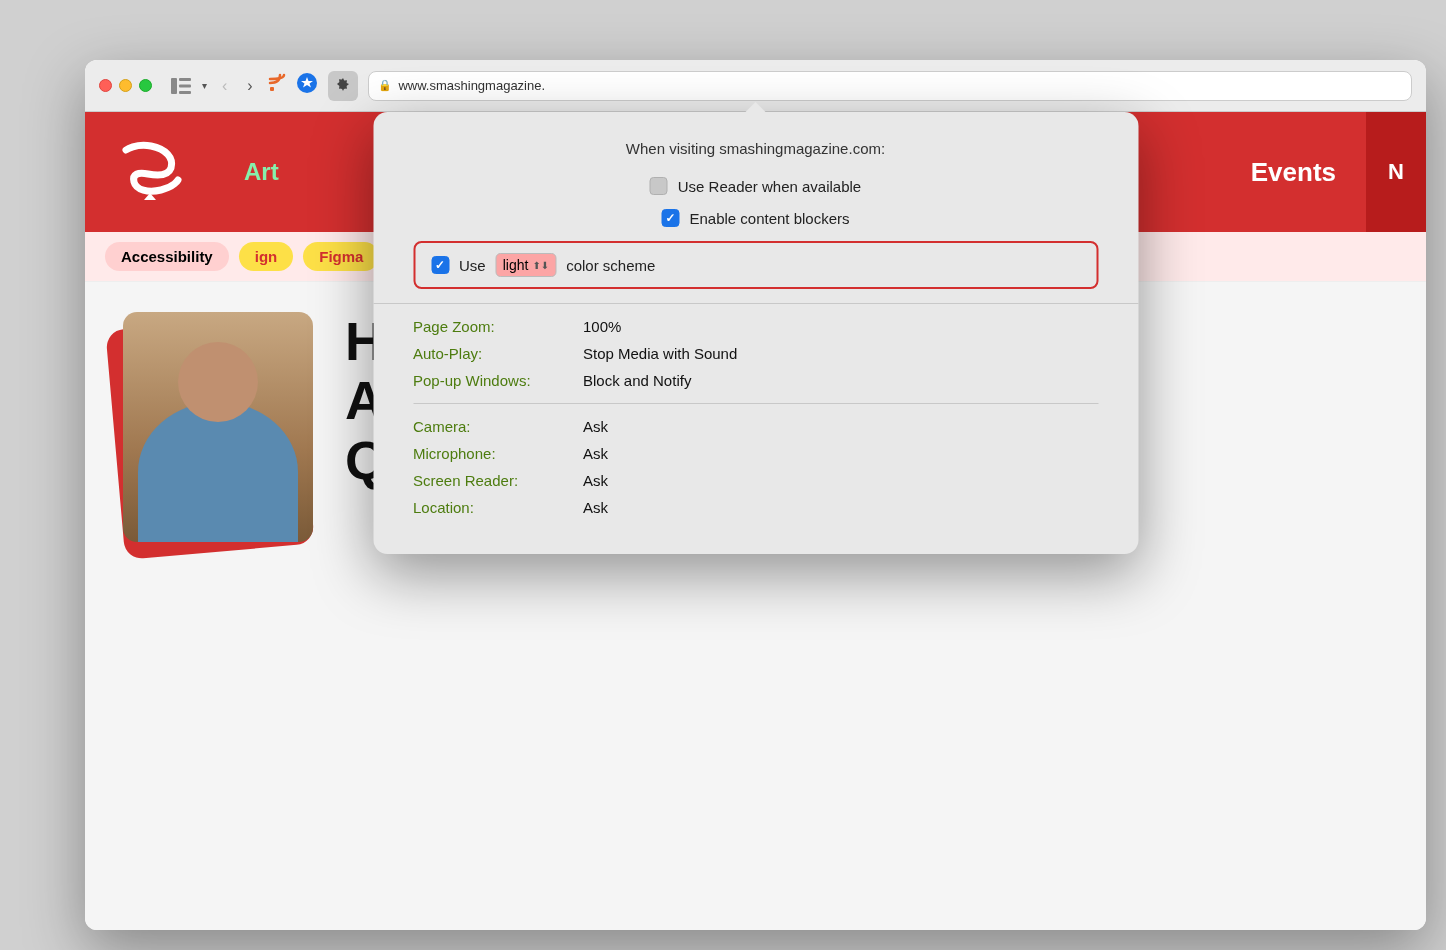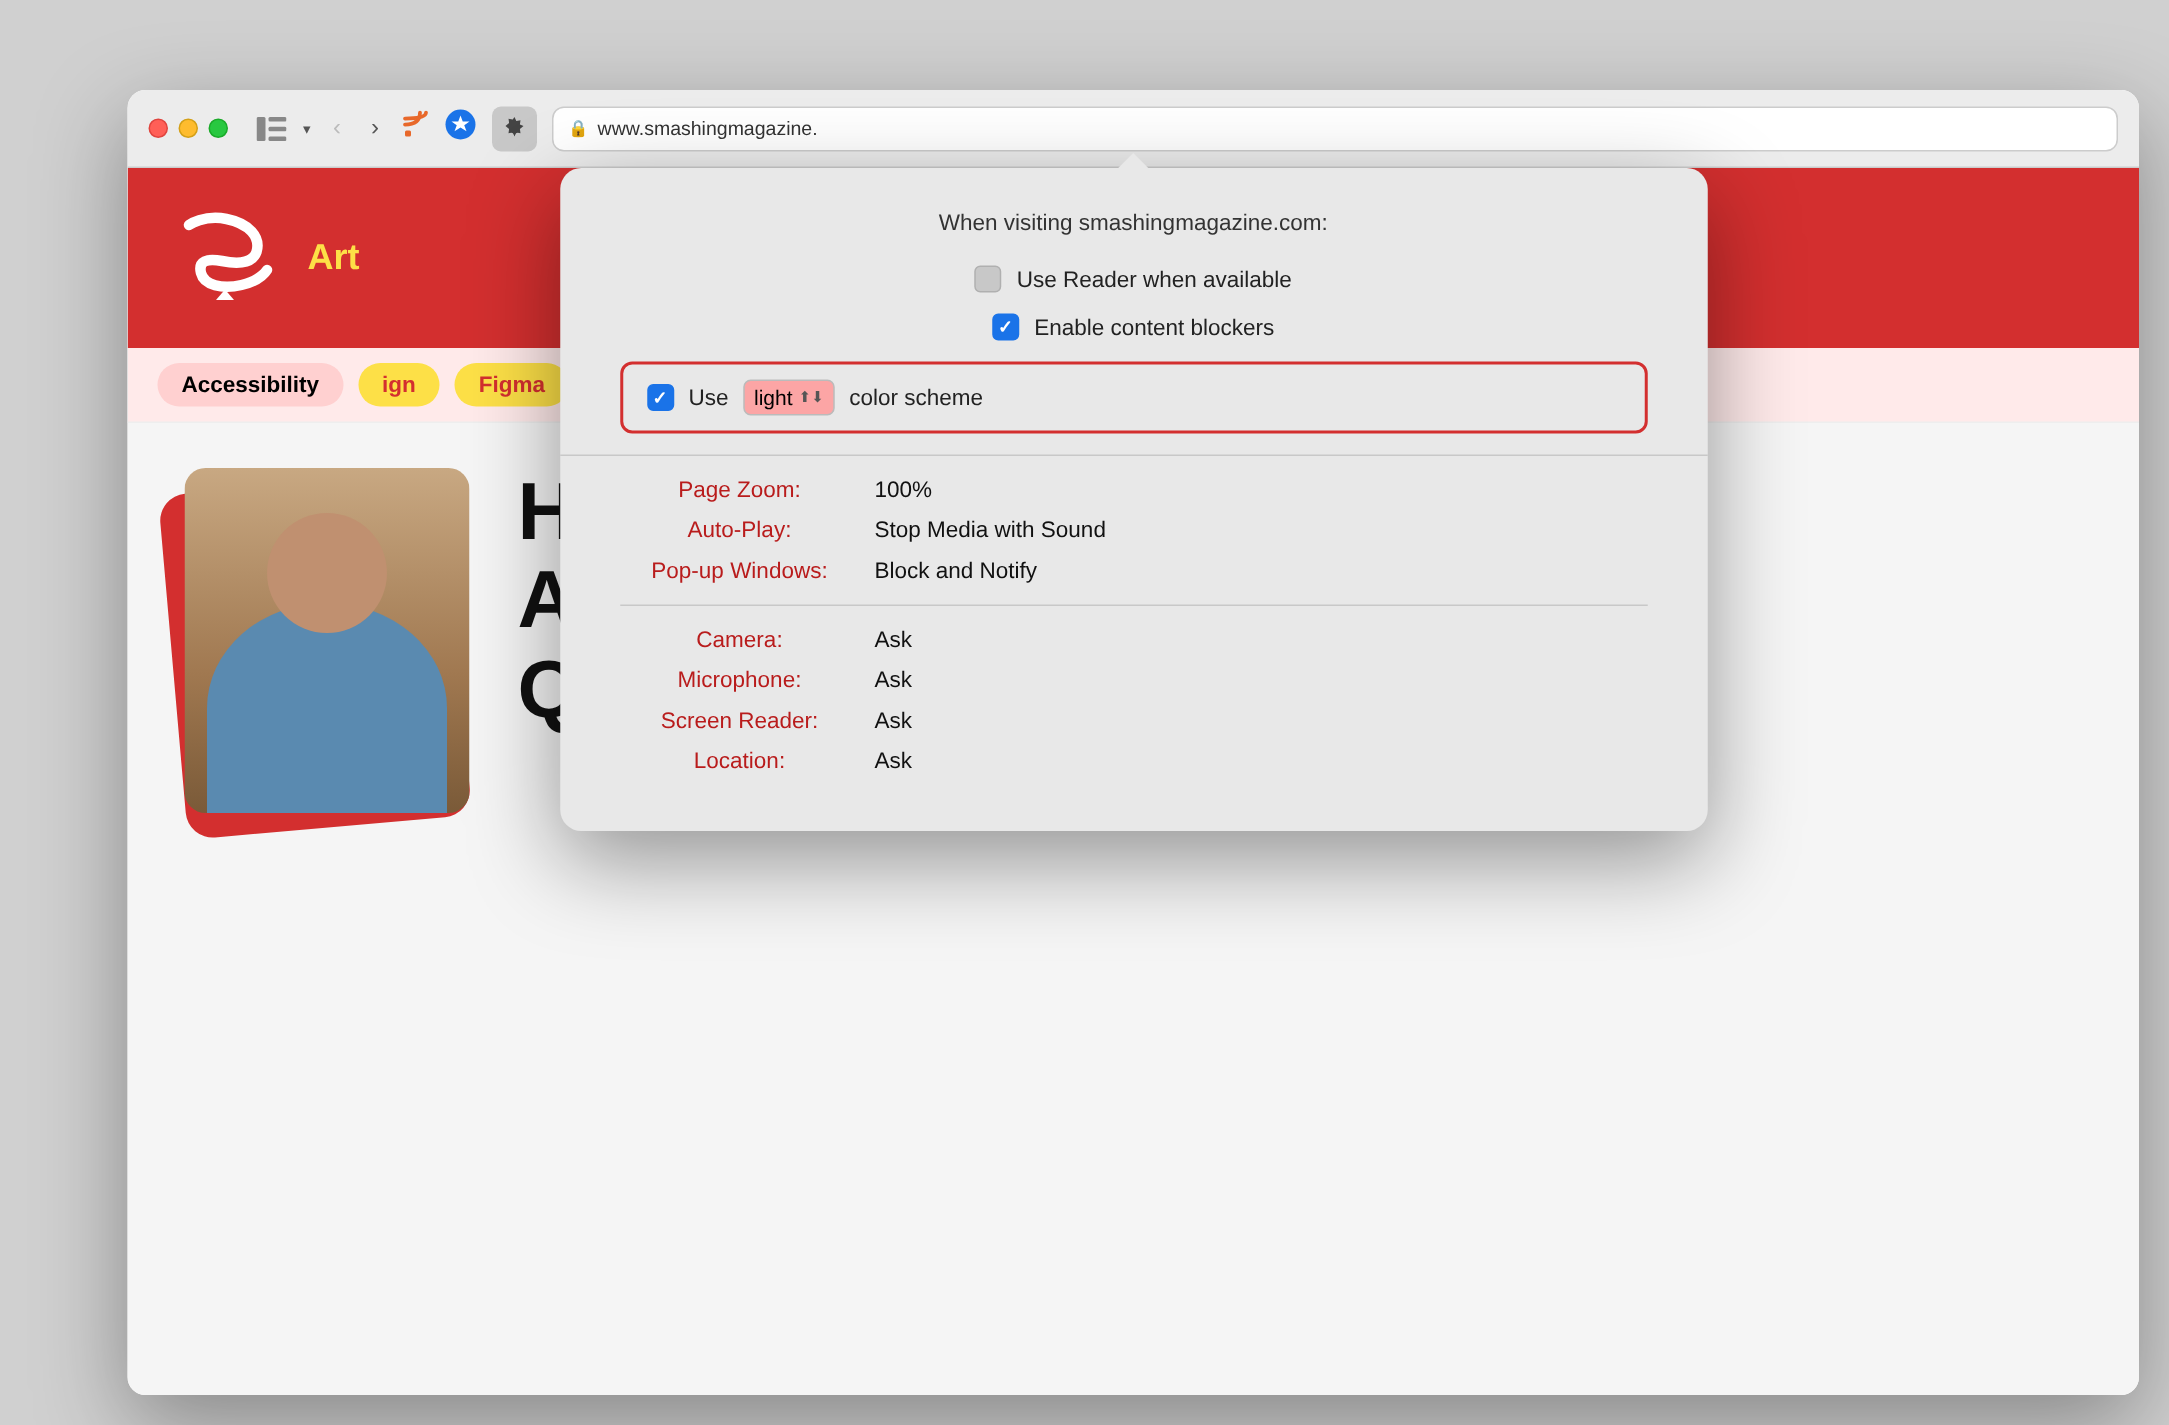--- a/index.html
+++ b/index.html
@@ -151,23 +151,24 @@
       width: 70px;
       height: 70px;
       background: transparent;
       display: flex;
       align-items: center;
       justify-content: center;
       flex-shrink: 0;
     }
 
     .site-nav-text {
-      color: #fde047;
+      color: #86efac;
       font-size: 24px;
       font-weight: 600;
+      margin-left: 39px;
     }
 
     .site-nav-right {
       position: absolute;
       right: 0;
       top: 0;
       height: 100%;
       display: flex;
       align-items: center;
       gap: 0;
@@ -399,23 +400,23 @@
     }
 
     .popup-info-row {
       display: flex;
       align-items: center;
       margin-bottom: 10px;
       padding: 0 40px;
     }
 
     .popup-info-label {
-      text-align: center;
+      text-align: left;
       font-size: 15px;
-      color: #b91c1c;
+      color: #4d7c0f;
       width: 160px;
       flex-shrink: 0;
     }
 
     .popup-info-value {
       font-size: 15px;
       color: #111;
       margin-left: 10px;
       font-weight: 500;
     }
@@ -485,20 +486,24 @@
     <div class="site-header">
       <div class="site-logo">
 
         <svg width="68" height="68" viewBox="0 0 68 68">
           <path d="M10 12 C10 12 20 5 35 8 C50 11 58 20 55 30 C52 38 42 38 32 36 C22 34 16 36 18 44 C20 52 32 55 45 52 C58 49 62 42 62 42" stroke="white" stroke-width="7" fill="none" stroke-linecap="round"></path>
           <path d="M34 55 L28 62 L40 62 Z" fill="white"></path>
         </svg>
       </div>
       <span class="site-nav-text">Art</span>
 
+      <div class="site-nav-right">
+        <span class="nav-events">Events</span>
+        <div class="nav-red-box">N</div>
+      </div>
     </div>
 
     <div class="tab-bar">
       <button class="tab-pill">Accessibility</button>
       <button class="tab-pill-right">ign</button>
       <button class="tab-pill-right">Figma</button>
     </div>
 
     <div class="content-area">
       <div class="person-img-wrapper">

